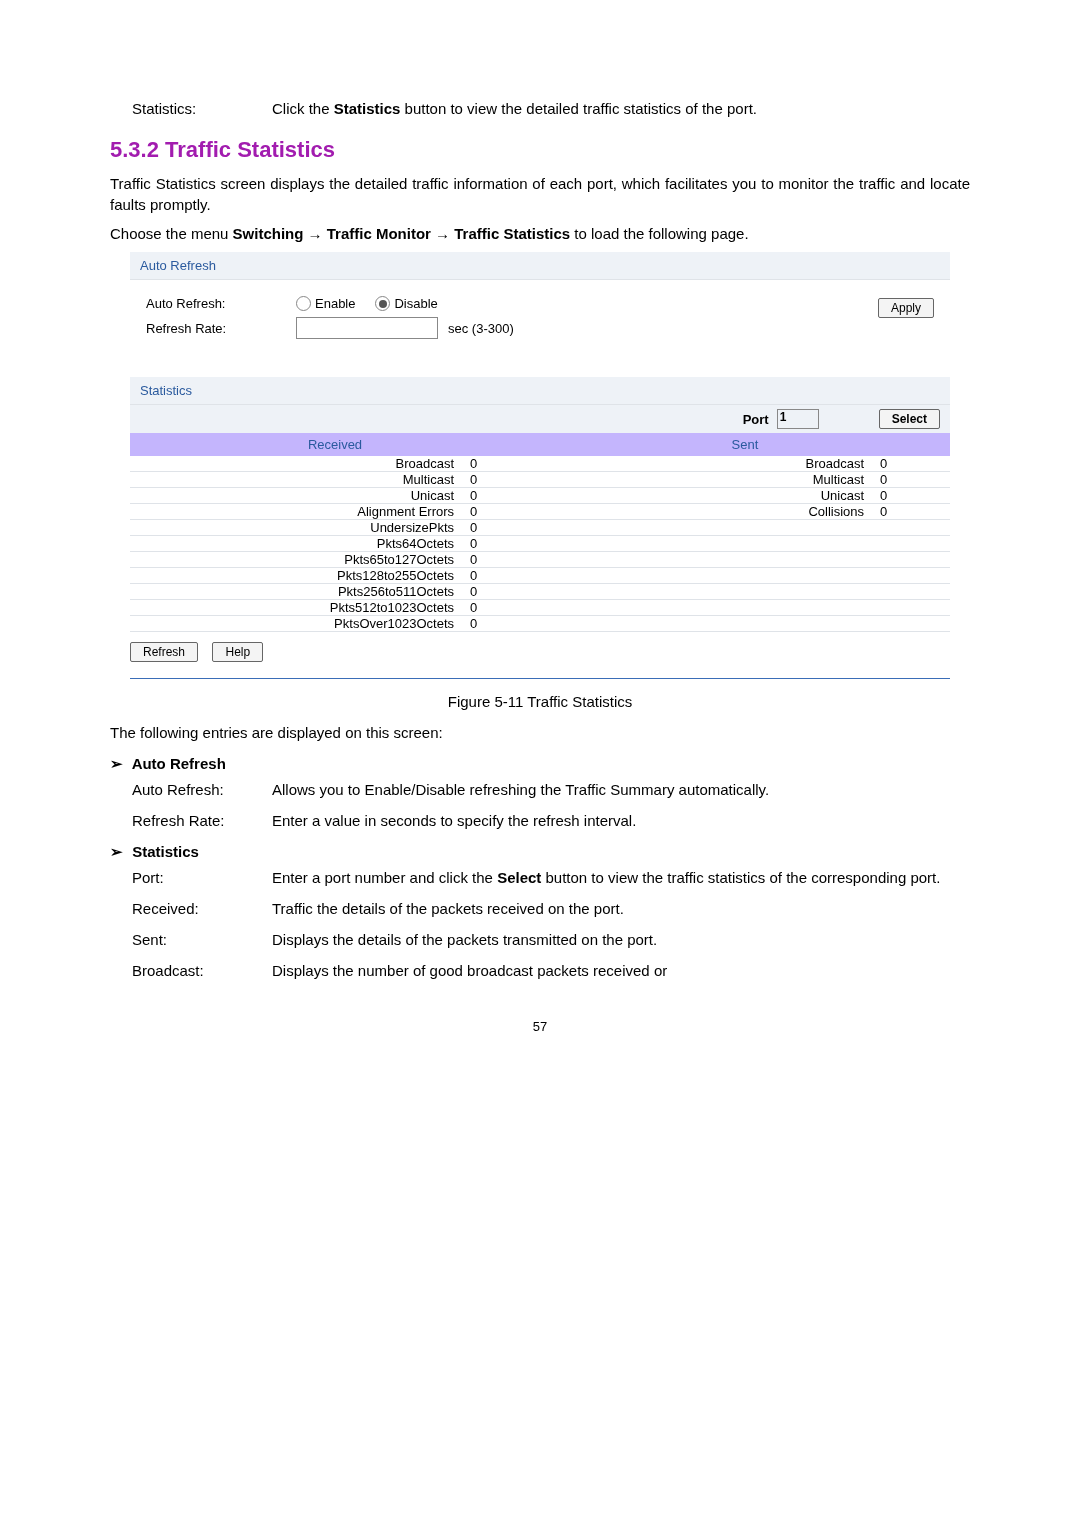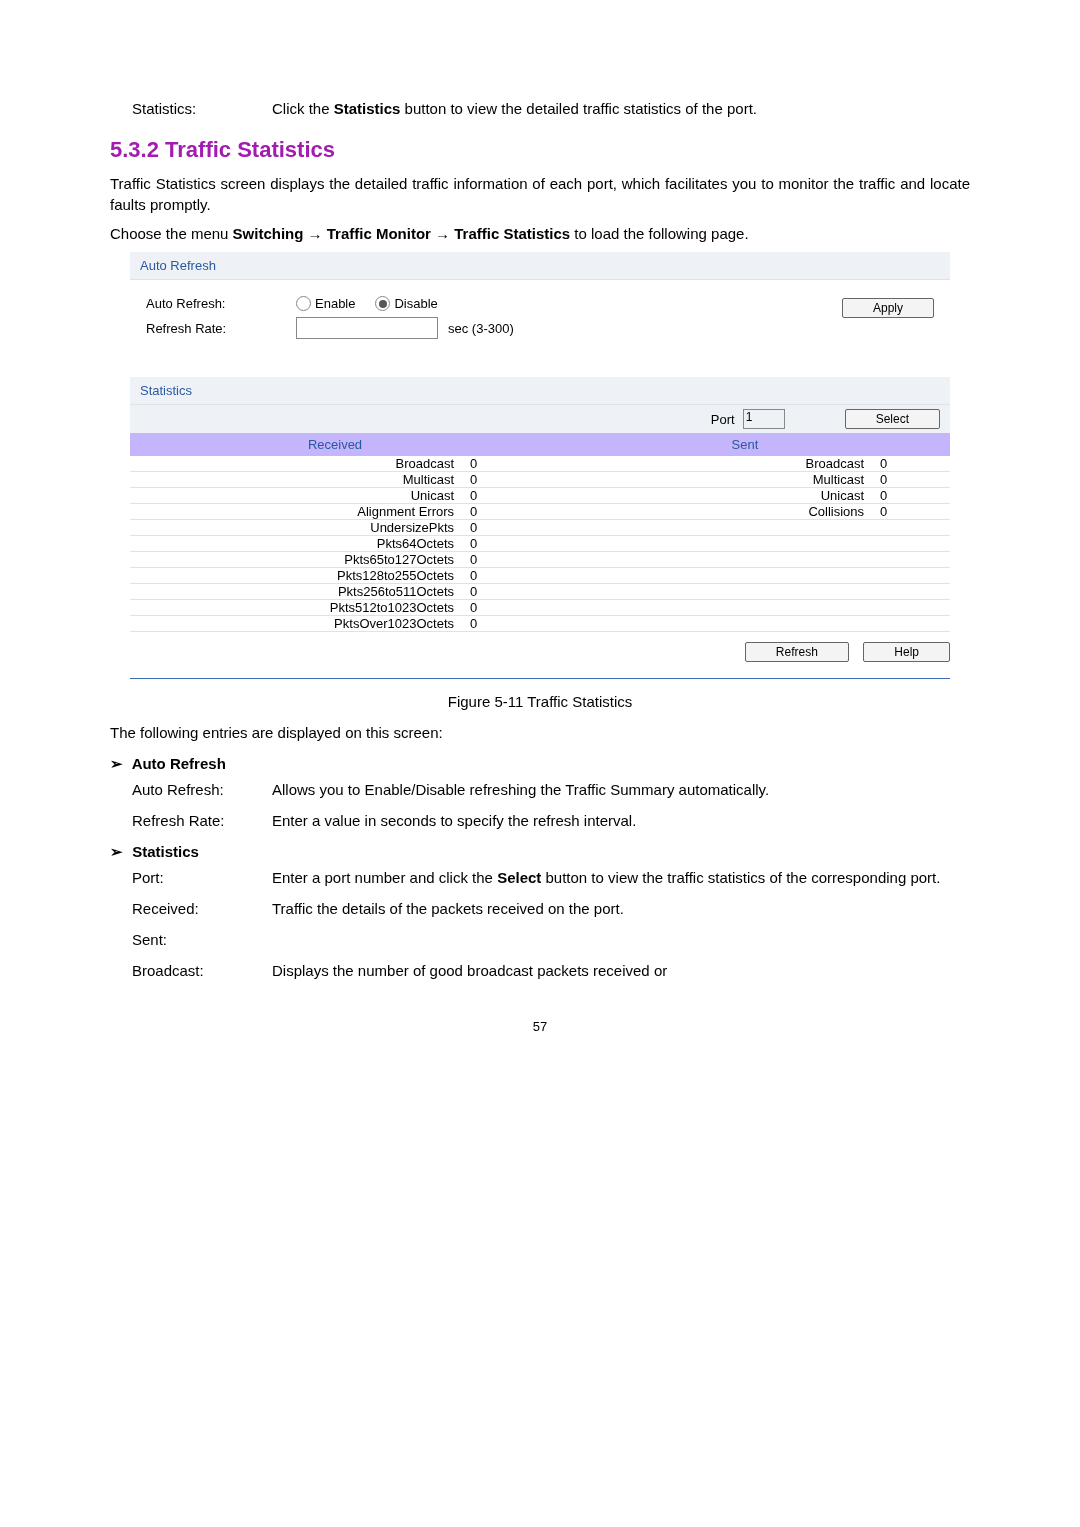--- a/index.html
+++ b/index.html
@@ -94,32 +94,33 @@
     height: 18px;
     width: 36px;
     display: inline-block;
     vertical-align: middle;
     font-size: 12px;
     padding: 0 2px;
   }
   .btn {
     display: inline-block;
     border: 1px solid #666;
-    padding: 2px 30px;
+    padding: 2px 12px;
     font-size: 12px;
     background: #f4f4f4;
     border-radius: 2px;
     cursor: pointer;
   }
   .port-row {
     background: #eef2f7;
     display: flex;
     align-items: center;
     justify-content: flex-end;
     padding: 4px 10px;
+    font-weight: bold;
   }
   .stats-table {
     width: 100%;
     border-collapse: collapse;
     font-size: 13px;
   }
   .stats-table th {
     background: #c4b5fd;
     color: #2a5a9e;
     font-weight: normal;
@@ -132,21 +133,21 @@
   }
   .stats-table .lbl {
     text-align: right;
     width: 180px;
   }
   .stats-table .val {
     text-align: left;
     width: 30px;
   }
   .btn-row {
-    text-align: right;
+    text-align: left;
     margin: 10px 0;
   }
   .hr {
     margin: 8px 20px 14px 20px;
     border: none;
     border-top: 1.5px solid #3a6db7;
   }
   .sub-heading {
     font-weight: bold;
     margin: 12px 0 8px 0;
@@ -334,20 +335,21 @@
         <div class="desc-row">
           <div class="desc-label">Port:</div>
           <div class="desc-text">Enter a port number and click the <b>Select</b> button to view the traffic statistics of the corresponding port.</div>
         </div>
         <div class="desc-row">
           <div class="desc-label">Received:</div>
           <div class="desc-text">Traffic the details of the packets received on the port.</div>
         </div>
         <div class="desc-row">
           <div class="desc-label">Sent:</div>
+          <div class="desc-text">Displays the details of the packets transmitted on the port.</div>
         </div>
         <div class="desc-row">
           <div class="desc-label">Broadcast:</div>
           <div class="desc-text">Displays the number of good broadcast packets received or</div>
         </div>
       </div>
   </div>
 
   <div class="page-num">57</div>
 </div>

